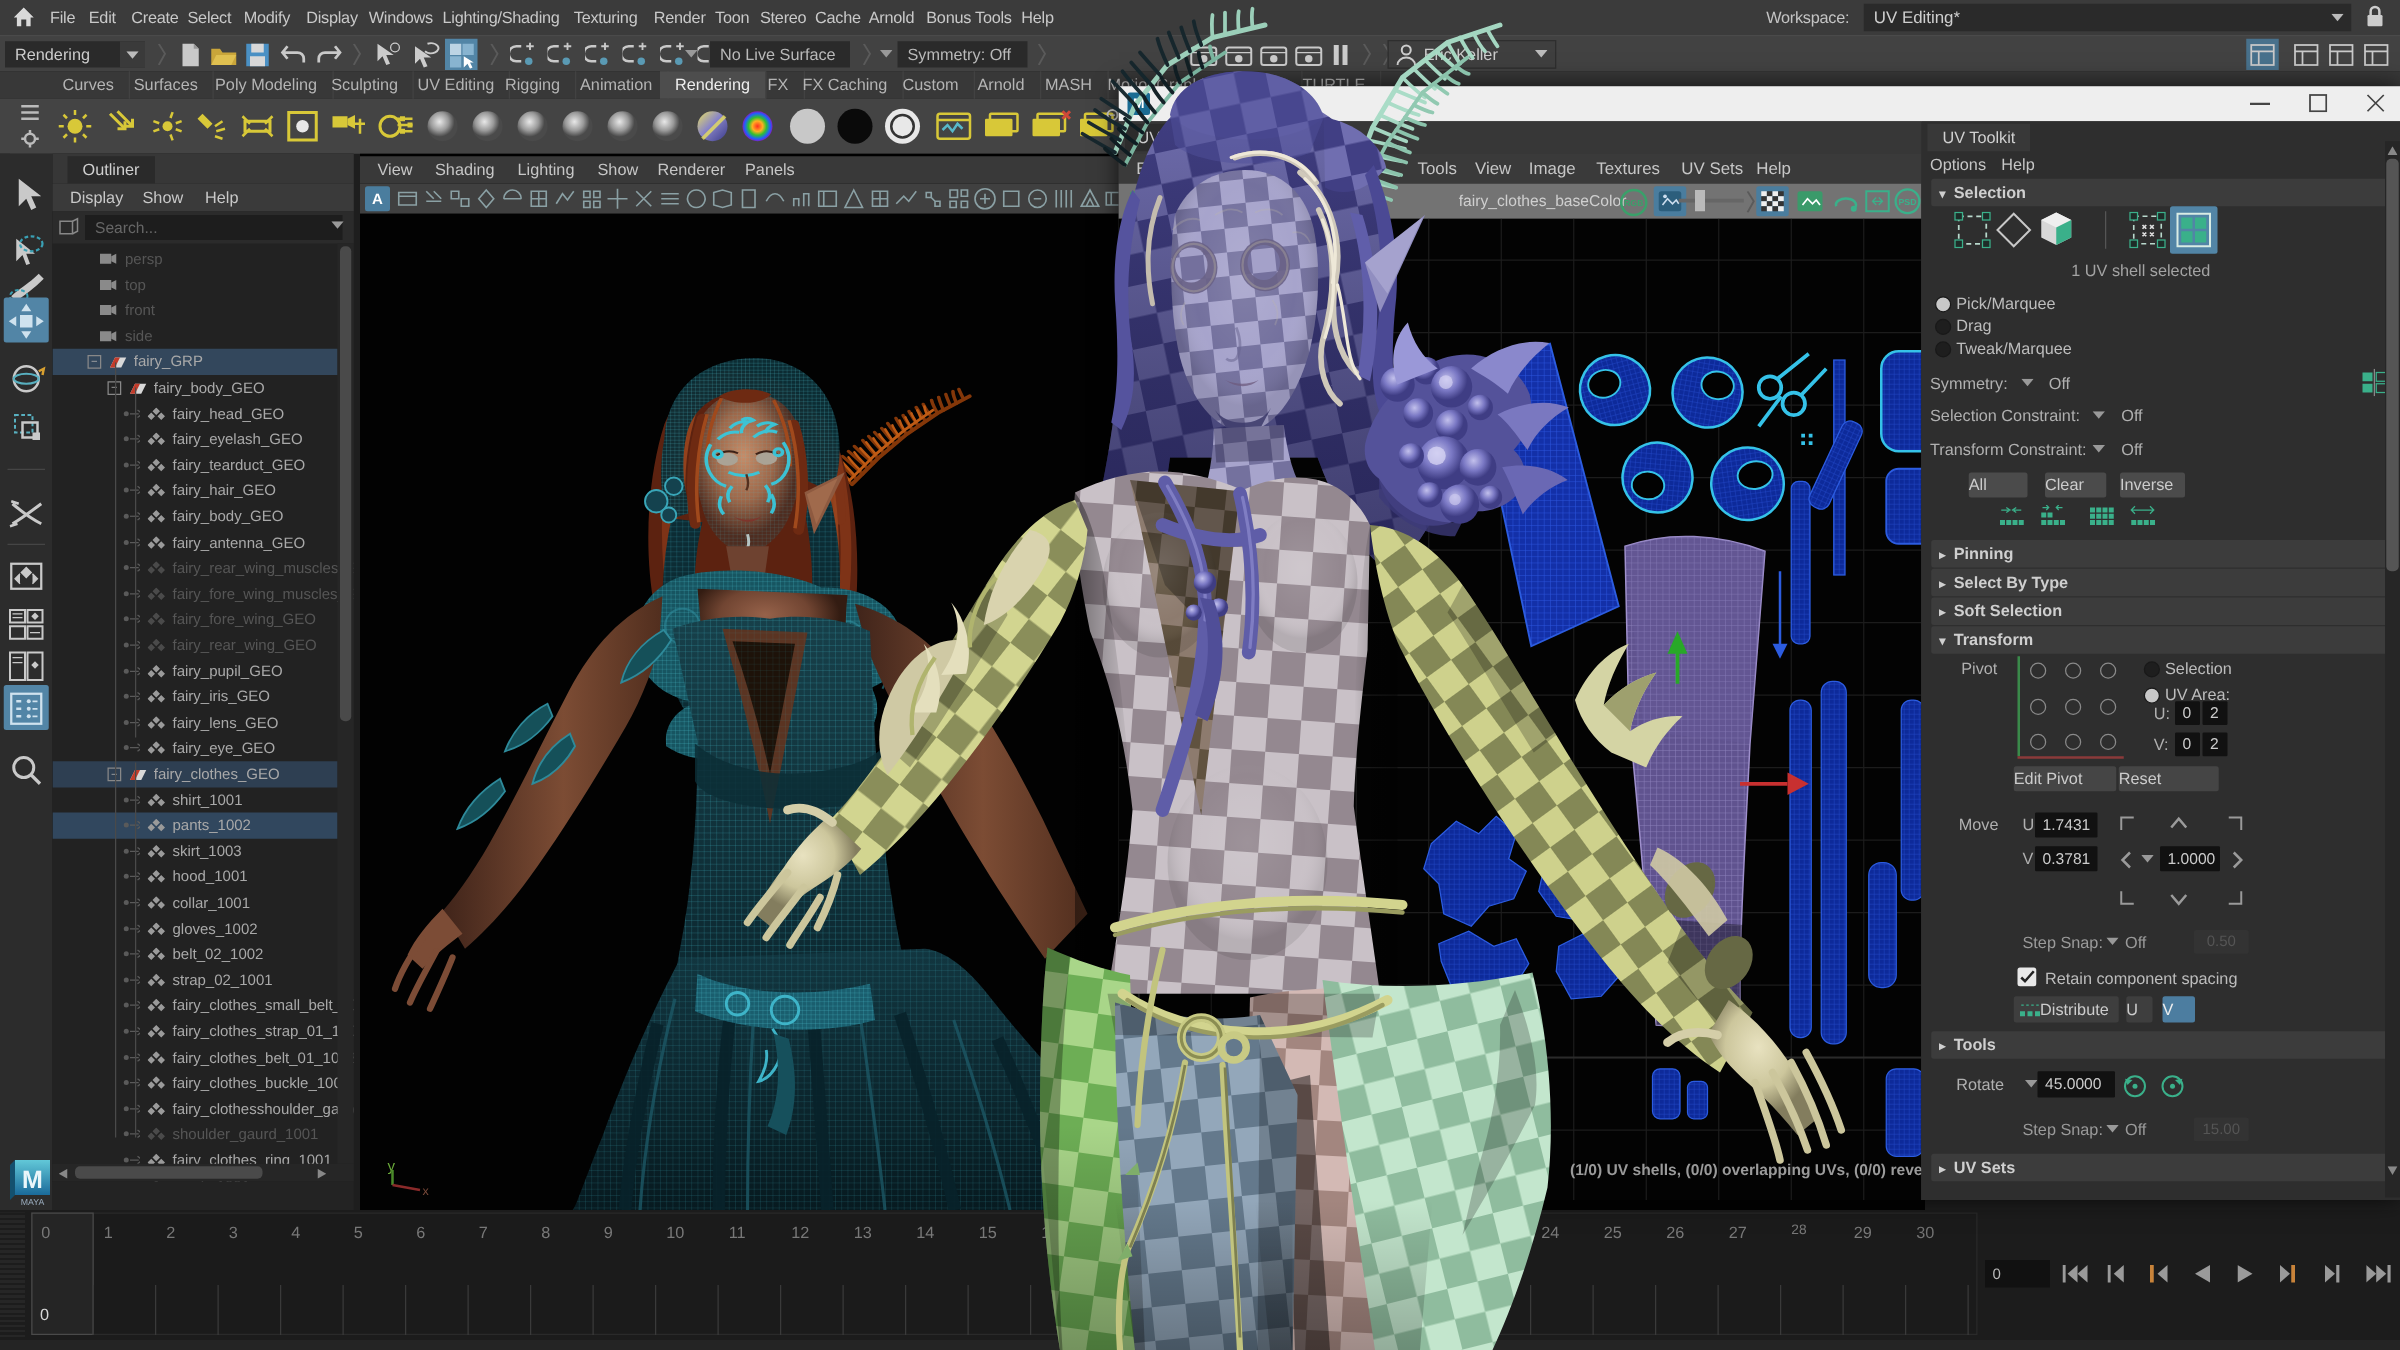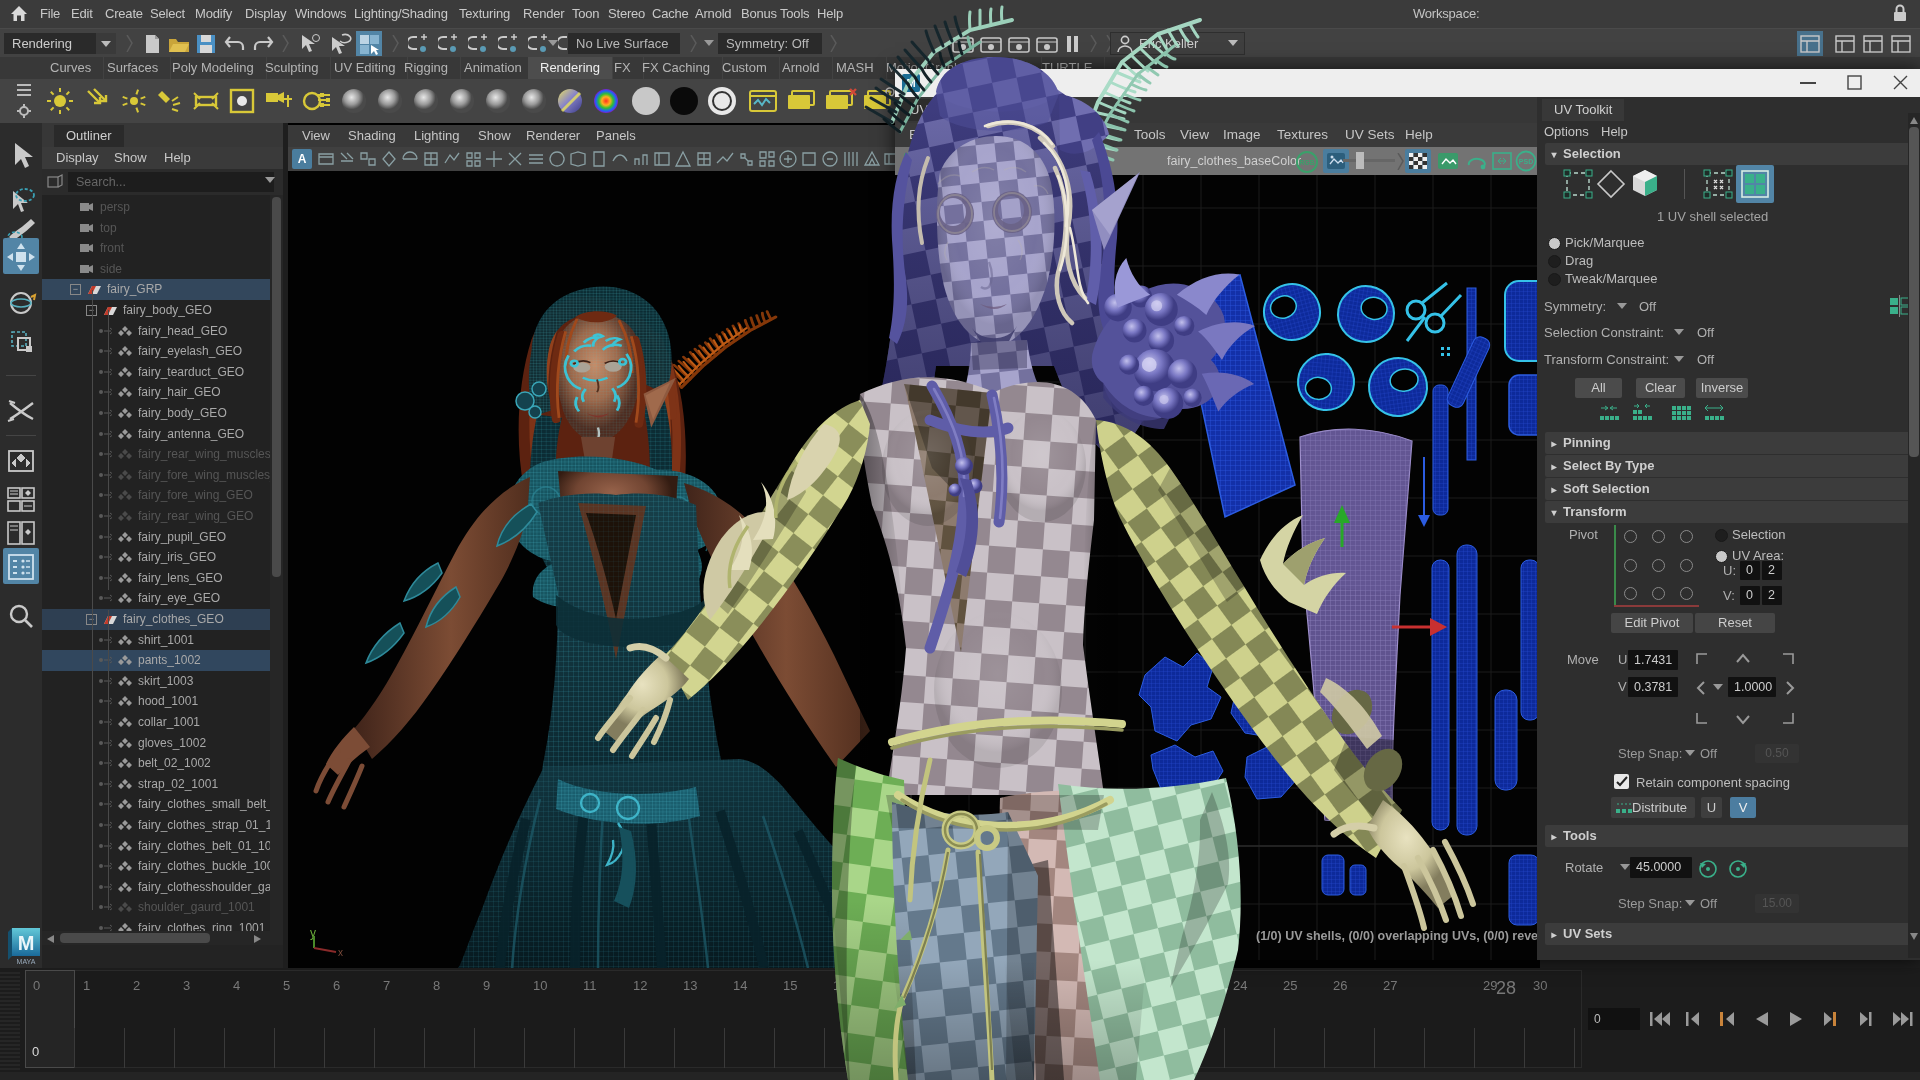--- a/index.html
+++ b/index.html
@@ -33,21 +33,21 @@
 #vp-canvas{position:absolute;left:0;top:48px;width:1252px;height:797px;background:#020202}
 
 #timeline{left:0;top:968px;width:1920px;height:112px;background:#1c1c1c}
 
 #uvwin{left:895px;top:69px;width:1025px;height:891px;background:#3c3c3c;box-shadow:0 0 18px rgba(0,0,0,.7)}
 #uvtitle{position:absolute;left:0;top:0;width:1025px;height:28px;background:#eeeeee}
 
 #toolkit{position:absolute;left:642px;top:28px;width:383px;height:863px;background:#2e2e2e;color:#bdbdbd;font-size:13px}
 .hdr{position:absolute;left:8px;width:414px;height:22px;background:#3c3c3c;border-radius:2px;color:#cfcfcf;font-weight:bold;font-size:13px;line-height:22px}
 .hdr .ar{display:inline-block;width:18px;text-align:center;font-size:10px}
-.btn{position:absolute;background:#4b4b4b;border-radius:2px;color:#ccc;text-align:center;font-size:13px}
+.btn{position:absolute;background:#4b4b4b;border-radius:2px;color:#ccc;text-align:left;font-size:13px}
 .nbox{position:absolute;background:#111;color:#ccc;font-size:12.5px;text-align:left;padding-left:6px;border-radius:1px}
 </style></head>
 <body>
 <div id="root">
 
 <div class="abs" id="menubar">
   <svg class="abs" style="left:10px;top:5px" width="18" height="18" viewBox="0 0 18 18">
         <path d="M9 1 L17 9 L14.5 9 L14.5 16 L11 16 L11 10.5 L7 10.5 L7 16 L3.5 16 L3.5 9 L1 9 Z" fill="#d9d9d9"></path>
       </svg>
   <span class="m" style="left:40px">File</span>
@@ -60,20 +60,25 @@
       <span class="m" style="left:354px">Lighting/Shading</span>
       <span class="m" style="left:459px">Texturing</span>
       <span class="m" style="left:523px">Render</span>
       <span class="m" style="left:572px">Toon</span>
       <span class="m" style="left:608px">Stereo</span>
       <span class="m" style="left:652px">Cache</span>
       <span class="m" style="left:695px">Arnold</span>
       <span class="m" style="left:741px">Bonus Tools</span>
       <span class="m" style="left:817px">Help</span>
   <span class="m" style="left:1413px;color:#c4c4c4">Workspace:</span>
+  <div class="abs" style="left:1491px;top:3px;width:390px;height:22px;background:#2a2a2a;color:#cfcfcf;font-size:13.5px;line-height:22px;padding-left:8px">UV Editing*
+    <svg class="abs" style="right:6px;top:8px" width="10" height="7">
+          <path d="M0 0 L10 0 L5 6 Z" fill="#bbb"></path>
+        </svg>
+  </div>
   <svg class="abs" style="left:1893px;top:4px" width="14" height="18" viewBox="0 0 14 18">
         <rect x="1" y="8" width="12" height="9" rx="1" fill="#ccc"></rect>
         <path d="M3.5 8 V5 a3.5 3.5 0 0 1 7 0 V8" fill="none" stroke="#ccc" stroke-width="2"></path>
       </svg>
 </div>
 
 <div class="abs" id="row2">
       <div class="abs" style="left:4px;top:4px;width:112px;height:21px;background:#2a2a2a;color:#ccc;font-size:13px;line-height:21px;padding-left:8px">Rendering</div>
 <div class="abs" style="left:96px;top:4px;width:20px;height:21px;background:#3a3a3a">
         <svg style="position:absolute;left:5px;top:8px" width="10" height="7">
@@ -1264,21 +1269,21 @@
 <div class="abs" style="left:933px;top:10px;color:#787878;font-size:13px">18</div>
 <div class="abs" style="left:983px;top:10px;color:#787878;font-size:13px">19</div>
 <div class="abs" style="left:1033px;top:10px;color:#787878;font-size:13px">20</div>
 <div class="abs" style="left:1083px;top:10px;color:#787878;font-size:13px">21</div>
 <div class="abs" style="left:1133px;top:10px;color:#787878;font-size:13px">22</div>
 <div class="abs" style="left:1183px;top:10px;color:#787878;font-size:13px">23</div>
 <div class="abs" style="left:1233px;top:10px;color:#787878;font-size:13px">24</div>
 <div class="abs" style="left:1283px;top:10px;color:#787878;font-size:13px">25</div>
 <div class="abs" style="left:1333px;top:10px;color:#787878;font-size:13px">26</div>
 <div class="abs" style="left:1383px;top:10px;color:#787878;font-size:13px">27</div>
-<div class="abs" style="left:1496px;top:10px;color:#787878;font-size:18px">28</div>
+<div class="abs" style="left:1433px;top:10px;color:#787878;font-size:11px">28</div>
 <div class="abs" style="left:1483px;top:10px;color:#787878;font-size:13px">29</div>
 <div class="abs" style="left:1533px;top:10px;color:#737373;font-size:13px">30</div>
 <div class="abs" style="left:74px;top:60px;width:1px;height:40px;background:#3a3a3a"></div>
 <div class="abs" style="left:124px;top:60px;width:1px;height:40px;background:#3a3a3a"></div>
 <div class="abs" style="left:174px;top:60px;width:1px;height:40px;background:#3a3a3a"></div>
 <div class="abs" style="left:224px;top:60px;width:1px;height:40px;background:#3a3a3a"></div>
 <div class="abs" style="left:274px;top:60px;width:1px;height:40px;background:#3a3a3a"></div>
 <div class="abs" style="left:324px;top:60px;width:1px;height:40px;background:#3a3a3a"></div>
 <div class="abs" style="left:374px;top:60px;width:1px;height:40px;background:#3a3a3a"></div>
 <div class="abs" style="left:424px;top:60px;width:1px;height:40px;background:#3a3a3a"></div>

